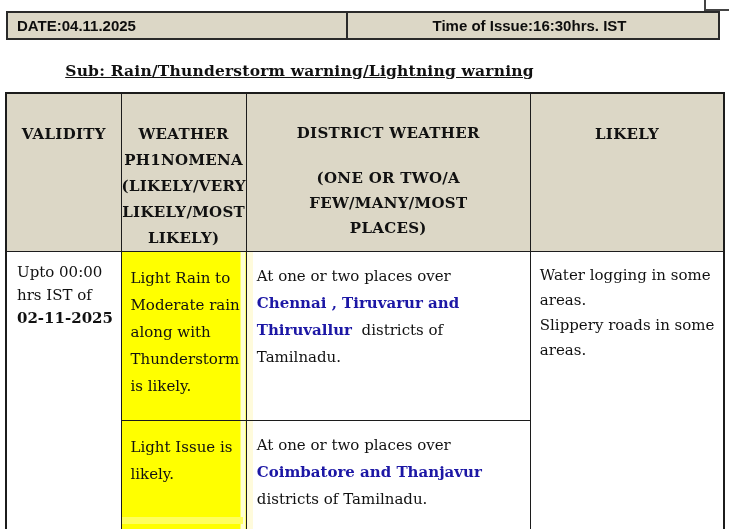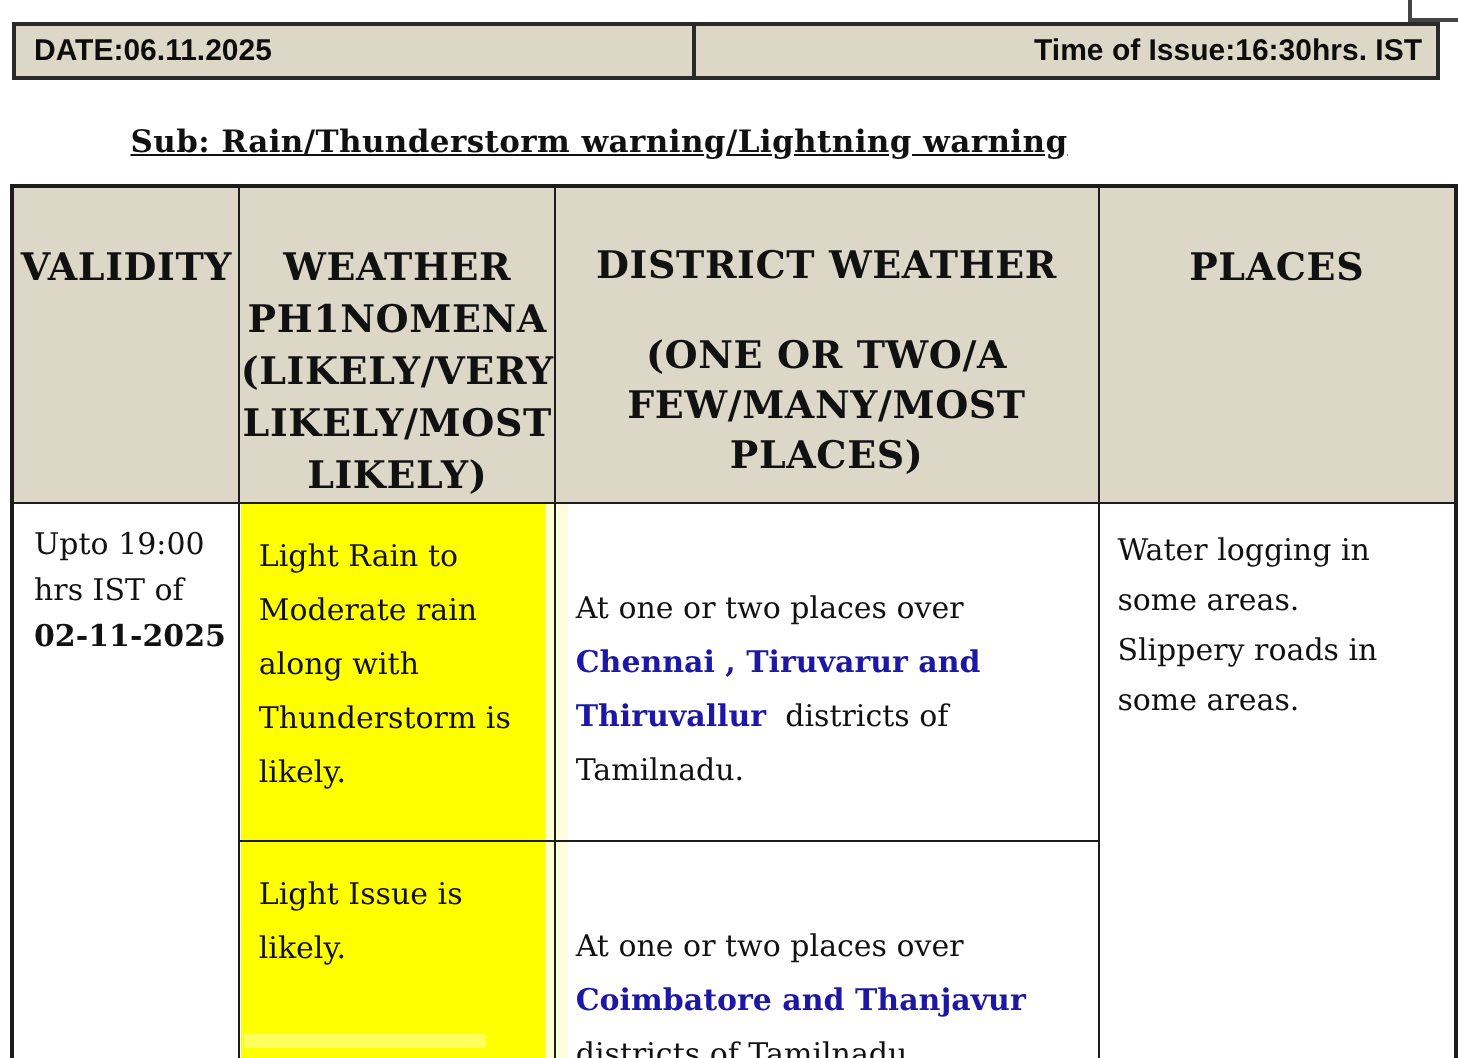--- a/index.html
+++ b/index.html
@@ -24,21 +24,21 @@
     width:714px; height:29px;
     background:#dcd7c6;
     border:2px solid #2a2a2a;
     display:flex;
     font-family:"Liberation Sans", sans-serif;
     font-weight:bold; font-size:15px;
     color:#0d0d0d;
   }
   .top-bar .cell { display:flex; align-items:center; }
   .top-bar .date-cell { width:340px; border-right:2px solid #2a2a2a; padding-left:9px; }
-  .top-bar .time-cell { flex:1; justify-content:flex-end; padding-right:7px; }
+  .top-bar .time-cell { flex:1; justify-content:center; padding-right:7px; }
   
   .doc-title {
     position:absolute; left:0; top:61px; width:599px;
     text-align:center;
     font-size:15.5px; font-weight:bold;
     text-decoration:underline;
     letter-spacing:0.2px;
   }
   
   table.warning-table {
@@ -56,29 +56,29 @@
   .col-validity { width:115px; }
   .col-weather  { width:124px; }
   .col-district { width:284px; }
   .col-impact   { width:194px; }
 
   tr.header-row { height:104px; }
   tr.header-row td {
     background:#dcd7c6;
     text-align:center;
     font-weight:bold;
-    font-size:19px;
+    font-size:15px;
     padding-top:27px;
     letter-spacing:0.3px;
     line-height:26px;
   }
   .hdr-district-main { line-height:20px; padding-top:2px; }
   .hdr-district-sub  { margin-top:23px; line-height:25px; }
   .pre-line { white-space:pre-line; }
-  .pre-wrap { white-space:pre-wrap;margin-top:28px; }
+  .pre-wrap { white-space:pre-wrap; }
 
   tr.body-row-1 { height:169px; }
   tr.body-row-2 { height:151px; }
 
   td.validity-cell {
     padding:9px 6px 0 10px;
     line-height:23px;
     font-size:15px;
   }
   td.validity-cell .validity-date { font-weight:bold; }
@@ -107,21 +107,21 @@
     background:#ffff5e;
   }
 </style>
 </head>
 <body>
 
 <div class="corner-box"></div>
 
 <div class="top-bar">
   <div class="cell date-cell">
-    <span>DATE:06.11.2025</span>
+    <span>DATE:04.11.2025</span>
   </div>
   <div class="cell time-cell">
     <span>Time of Issue:16:30hrs. IST</span>
   </div>
 </div>
 
 <div class="doc-title">Sub: Rain/Thunderstorm warning/Lightning warning</div>
 
 <table class="warning-table">
   <colgroup>
@@ -141,26 +141,26 @@
 (LIKELY/VERY
 LIKELY/MOST
 LIKELY)</div>
     </td>
     <td>
       <div class="hdr-district-main">DISTRICT WEATHER</div>
       <div class="hdr-district-sub pre-line">(ONE OR TWO/A FEW/MANY/MOST
 PLACES)</div>
     </td>
     <td>
-      <span>PLACES</span>
+      <span>LIKELY</span>
     </td>
   </tr>
   <tr class="body-row-1">
     <td class="validity-cell" rowspan="2">
-      <div class="pre-line">Upto 19:00
+      <div class="pre-line">Upto 00:00
 hrs IST of</div>
       <div class="validity-date">02-11-2025</div>
     </td>
     <td class="phenomena-cell">
       <span>Light Rain to Moderate rain along with Thunderstorm is likely.</span>
     </td>
     <td class="district-cell">
       <div class="pre-wrap"><span>At one or two places over </span><span class="district-highlight">Chennai , Tiruvarur and Thiruvallur</span><span>  districts of Tamilnadu.</span></div>
     </td>
     <td class="impact-cell" rowspan="2">

